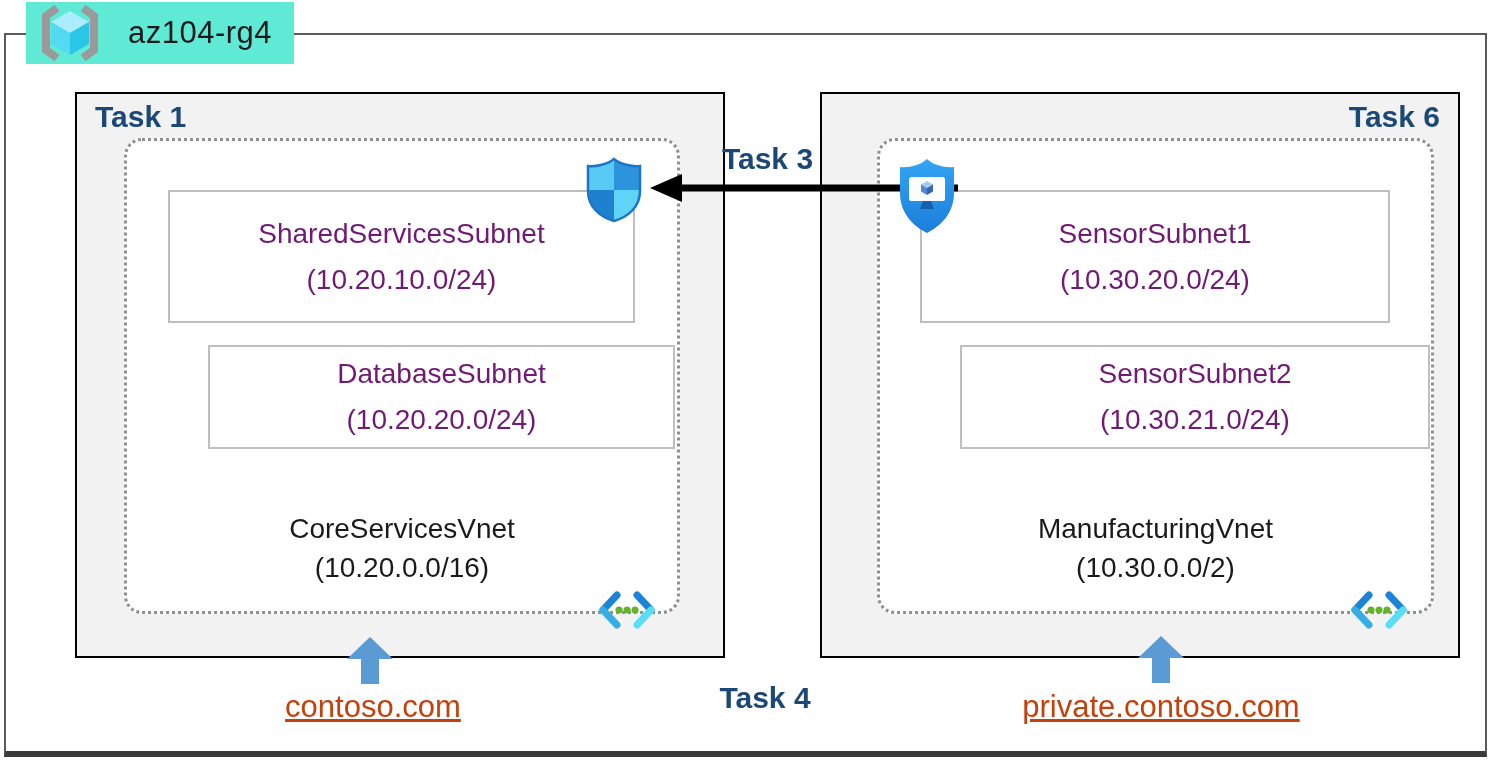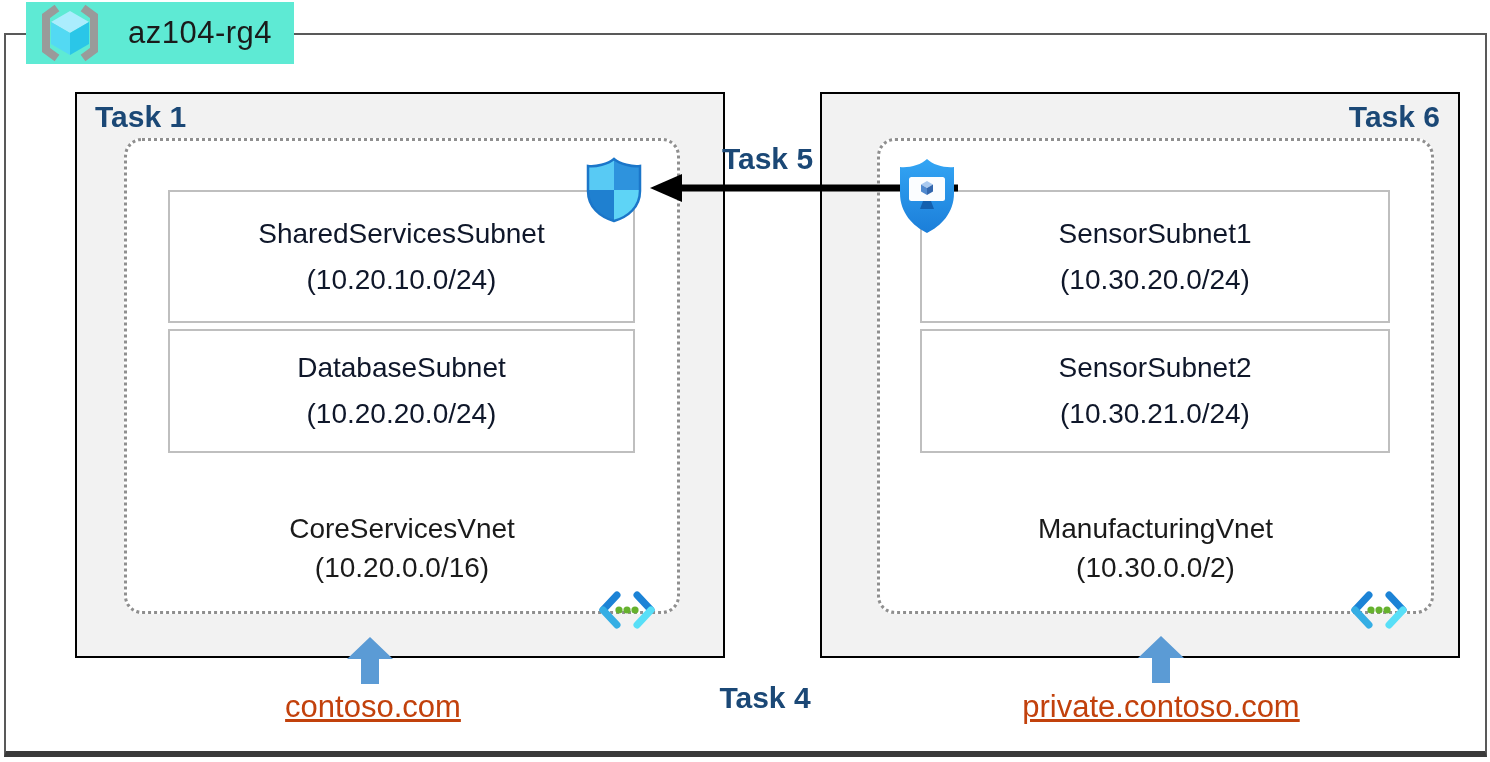--- a/index.html
+++ b/index.html
@@ -73,27 +73,27 @@
     position: absolute;
     border: 2px solid #bfbfbf;
     background: #ffffff;
     display: flex;
     flex-direction: column;
     align-items: center;
     justify-content: center;
     text-align: center;
     font-size: 28px;
     line-height: 40px;
-    color: #0f172a;
+    color: #701a75;
     gap: 6px;
   }
   .zone-left  .subnet-box { left: 41px; width: 467px; }
   .zone-right .subnet-box { left: 40px; width: 470px; }
   .subnet-1 { top: 49px;  height: 133px; }
-  .subnet-2 { top: 188px; height: 124px; }
+  .subnet-2 { top: 204px; height: 104px; margin-left: 40px; }
   
   .vnet-label {
     position: absolute;
     left: 0; right: 0;
     top: 368px;
     text-align: center;
     font-size: 28px;
     line-height: 39px;
     color: #1a1a1a;
   }
@@ -196,21 +196,21 @@
         <circle cx="32" cy="21" r="3.6" fill="#66b22e"></circle>
         <circle cx="40" cy="21" r="3.6" fill="#66b22e"></circle>
       </svg>
     </div>
   </div>
 
   <svg class="task3-arrow" viewBox="0 0 310 32">
     <line x1="28" y1="16" x2="310" y2="16" stroke-width="7" stroke="#000000"></line>
     <polygon points="2,16 34,2 34,30" fill="#000000"></polygon>
   </svg>
-  <div class="task-label task3-label">Task 5</div>
+  <div class="task-label task3-label">Task 3</div>
 
   <svg class="nsg-icon" viewBox="0 0 60 66">
     <defs>
       <clipPath id="nsgClip">
         <path d="M30 2 C24 7 12 10 4 9 L4 34 C4 50 16 60 30 64 C44 60 56 50 56 34 L56 9 C48 10 36 7 30 2 Z"></path>
       </clipPath>
     </defs>
     <g clip-path="url(#nsgClip)">
       <rect x="0" y="0" width="30" height="33" fill="#58caf4"></rect>
       <rect x="30" y="0" width="30" height="33" fill="#2e93dd"></rect>

